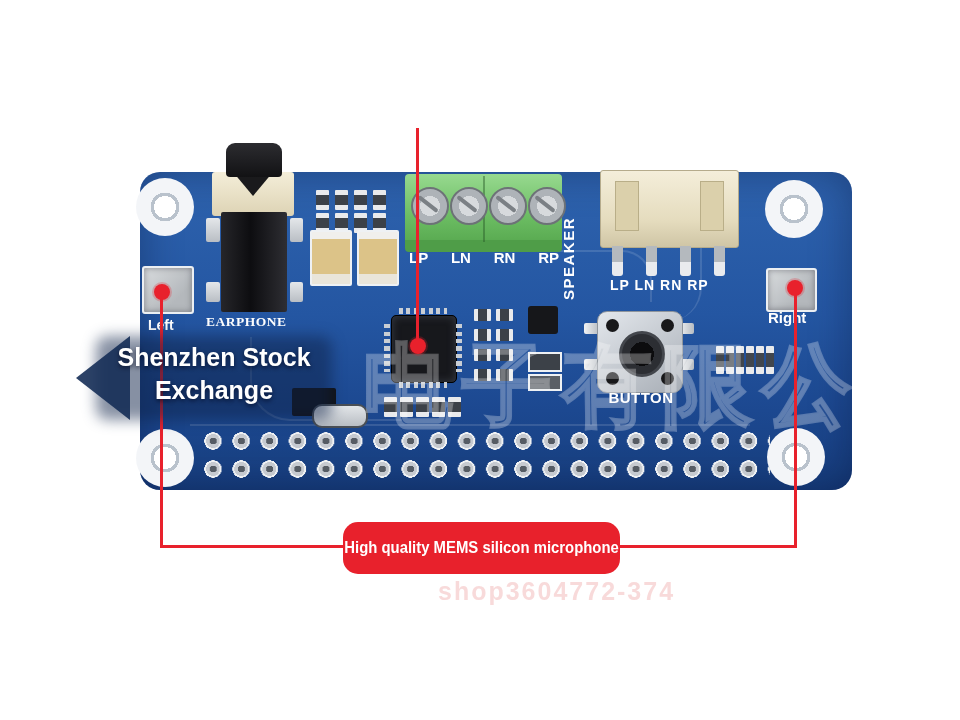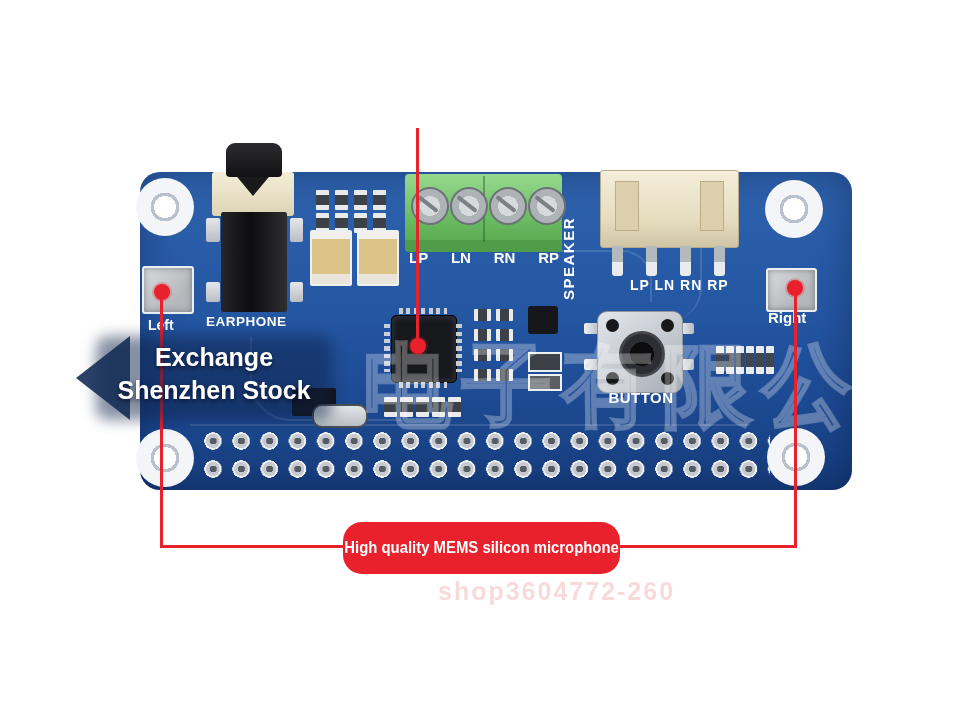--- a/index.html
+++ b/index.html
@@ -4,21 +4,21 @@
 <style>
   html,body{margin:0;padding:0;background:#fff;}
   .stage{position:relative;width:960px;height:720px;background:#ffffff;overflow:hidden;
          font-family:"Liberation Sans",sans-serif;}
   .abs{position:absolute;}
 
   
   .callout{background:#e8212c;color:#fff;border-radius:15px;display:flex;align-items:center;
            justify-content:center;font-weight:bold;z-index:8;text-align:center;}
   .callout-top{left:291px;top:78px;width:249px;height:52px;font-size:20px;}
-  .callout-bottom{left:343px;top:522px;width:277px;height:52px;font-size:16px;border-radius:19px;}
+  .callout-bottom{left:343px;top:522px;width:277px;height:52px;font-size:16px;}
   .callout-bottom span{display:inline-block;transform:scaleX(.93);white-space:nowrap;}
   .redline{background:#e8212c;z-index:6;}
   .reddot{width:16px;height:16px;border-radius:50%;background:#e8212c;z-index:6;
           box-shadow:0 0 0 2px rgba(232,33,44,.25);}
 
   
   .notebox{left:196px;top:582px;width:568px;height:60px;border:2px dashed #b9b9b9;border-radius:18px;
            background:#f9f9f9;display:flex;align-items:center;justify-content:center;z-index:2;}
   .notebox span{color:#595959;font-weight:bold;font-size:16px;letter-spacing:-.3px;
                 transform:scaleX(.95);white-space:nowrap;}
@@ -138,21 +138,21 @@
 
   <div class="abs jackknob"></div>
   <div class="abs jackcream">
     <div class="abs jacknotch"></div>
   </div>
   <div class="abs jackbody"></div>
   <div class="abs jacktab" style="left:206px;top:218px;width:14px;height:24px;"></div>
   <div class="abs jacktab" style="left:290px;top:218px;width:13px;height:24px;"></div>
   <div class="abs jacktab" style="left:206px;top:282px;width:14px;height:20px;"></div>
   <div class="abs jacktab" style="left:290px;top:282px;width:13px;height:20px;"></div>
-  <div class="abs silk" style="left:206px;top:314px;width:96px;font-size:13.5px;letter-spacing:.5px;">EARPHONE</div>
+  <div class="abs silk" style="left:206px;top:314px;width:96px;font-size:13.5px;letter-spacing:.5px;font-family:Liberation Serif, serif;">EARPHONE</div>
 
   <div class="abs" style="left:316px;top:190px;width:80px;display:flex;flex-wrap:wrap;gap:3px 6px;z-index:3;">
     <div class="r-sm"></div>
       <div class="r-sm"></div>
       <div class="r-sm"></div>
       <div class="r-sm"></div>
     <div class="r-sm"></div>
       <div class="r-sm"></div>
       <div class="r-sm"></div>
       <div class="r-sm"></div>
@@ -208,21 +208,21 @@
   <div class="abs silk speaker-v">SPEAKER</div>
 
   <div class="abs jst">
     <div class="jst-slot" style="left:14px;"></div>
     <div class="jst-slot" style="left:99px;"></div>
   </div>
   <div class="abs jstpin" style="left:612px;top:246px;"></div>
   <div class="abs jstpin" style="left:646px;top:246px;"></div>
   <div class="abs jstpin" style="left:680px;top:246px;"></div>
   <div class="abs jstpin" style="left:714px;top:246px;"></div>
-  <div class="abs silk" style="left:630px;top:277px;font-size:14px;letter-spacing:1px;">LP LN RN RP</div>
+  <div class="abs silk" style="left:610px;top:277px;font-size:14px;letter-spacing:1px;">LP LN RN RP</div>
 
   <div class="abs mic" style="left:142px;top:266px;width:48px;height:44px;"></div>
   <div class="abs silk" style="left:148px;top:317px;font-size:14px;">Left</div>
   <div class="abs mic" style="left:766px;top:268px;width:47px;height:40px;"></div>
   <div class="abs silk" style="left:768px;top:309px;font-size:15px;">Right</div>
 
   <div class="abs chip"></div>
   <div class="abs pins-h" style="left:399px;top:308px;"></div>
   <div class="abs pins-h" style="left:399px;top:382px;"></div>
   <div class="abs pins-v" style="left:384px;top:324px;"></div>
@@ -238,34 +238,34 @@
     <div class="btndot" style="left:8px;bottom:7px;"></div>
     <div class="btndot" style="right:8px;bottom:7px;"></div>
     <div class="btncenter"></div>
   </div>
   <div class="abs silk" style="left:601px;top:389px;width:80px;text-align:center;font-size:15px;letter-spacing:.5px;">BUTTON</div>
 
   <div class="abs gpio-row" style="left:204px;top:432px;"></div>
   <div class="abs gpio-row" style="left:204px;top:460px;"></div>
 
   <div class="abs wm-cn">电子有限公司</div>
-  <div class="abs wm-shop">shop3604772-260</div>
+  <div class="abs wm-shop">shop3604772-374</div>
 
   <div class="abs redline" style="left:416px;top:128px;width:3px;height:218px;"></div>
   <div class="abs reddot" style="left:410px;top:338px;"></div>
   <div class="abs reddot" style="left:154px;top:284px;"></div>
   <div class="abs reddot" style="left:787px;top:280px;"></div>
   <div class="abs redline" style="left:160px;top:292px;width:3px;height:255px;"></div>
   <div class="abs redline" style="left:794px;top:288px;width:3px;height:259px;"></div>
   <div class="abs redline" style="left:160px;top:545px;width:637px;height:3px;"></div>
 
   <div class="abs ov-backdrop"></div>
   <div class="abs ov-arrow"></div>
   <div class="abs ov-text">
+    <div>Shenzhen Stock</div>
     <div>Exchange</div>
-    <div>Shenzhen Stock</div>
   </div>
 
   <div class="abs callout callout-bottom">
     <span>High quality MEMS silicon microphone</span>
   </div>
 
 </div>
 
 </body></html>

